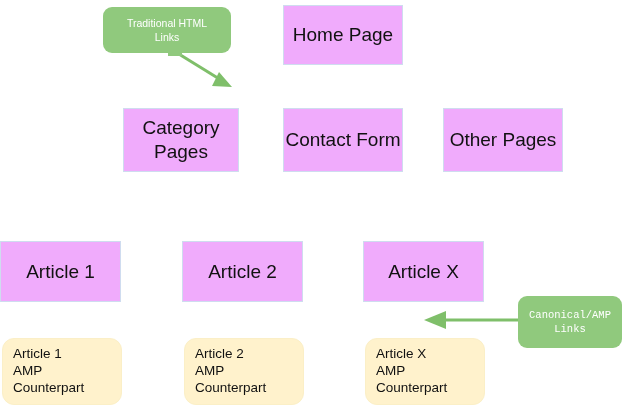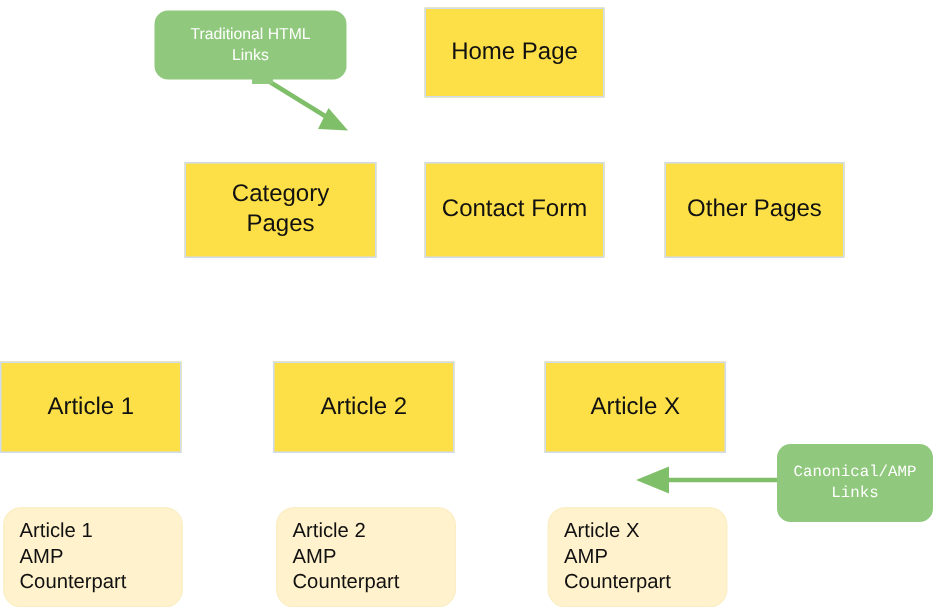--- a/index.html
+++ b/index.html
@@ -18,24 +18,24 @@
   .node {
     position: absolute;
     box-sizing: border-box;
     display: flex;
     align-items: center;
     justify-content: center;
     text-align: center;
     line-height: 1.25;
   }
   .blue-box {
-    background: #fde047;
+    background: #f0abfc;
     border: 1px solid #cfdcef;
     color: #111111;
-    font-size: 16px;
+    font-size: 19px;
   }
   .amp-box {
     background: #fff2cc;
     border: 1px solid #fbefc7;
     border-radius: 12px;
     color: #111111;
     font-size: 13.5px;
     justify-content: flex-start;
     text-align: left;
     padding-left: 10px;
@@ -83,21 +83,21 @@
       <div>Traditional HTML</div>
       <div>Links</div>
     </div>
   </div>
   <div class="tail" style="left:168px; top:48px; width:14px; height:8px;"></div>
 
   <div class="node blue-box" style="left:283px; top:5px; width:120px; height:60px;">
     <span>Home Page</span>
   </div>
 
-  <div class="node blue-box" style="left:123px; top:108px; width:128px; height:64px;">
+  <div class="node blue-box" style="left:123px; top:108px; width:116px; height:64px;">
     <div>
       <div>Category</div>
       <div>Pages</div>
     </div>
   </div>
 
   <div class="node blue-box" style="left:443px; top:108px; width:120px; height:64px;">
     <span>Other Pages</span>
   </div>
 

